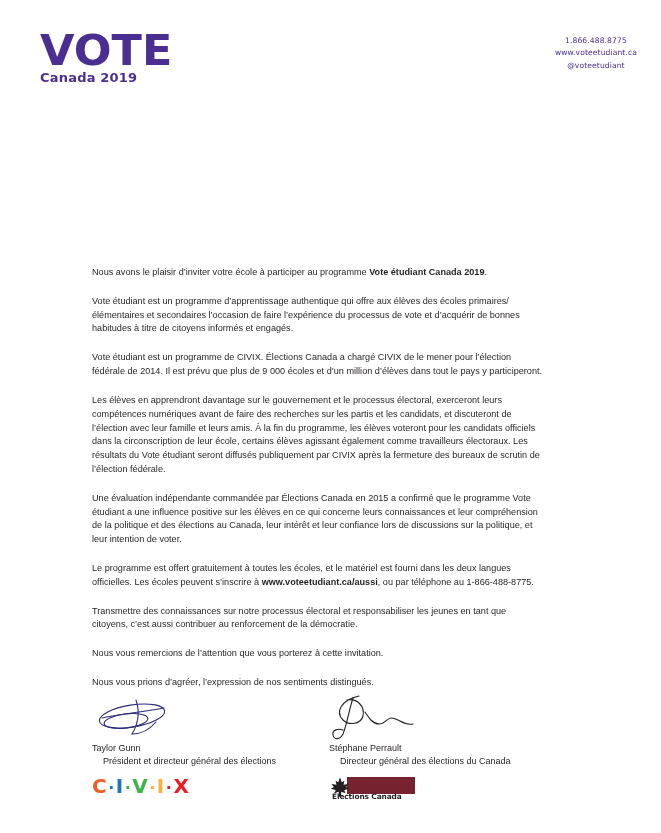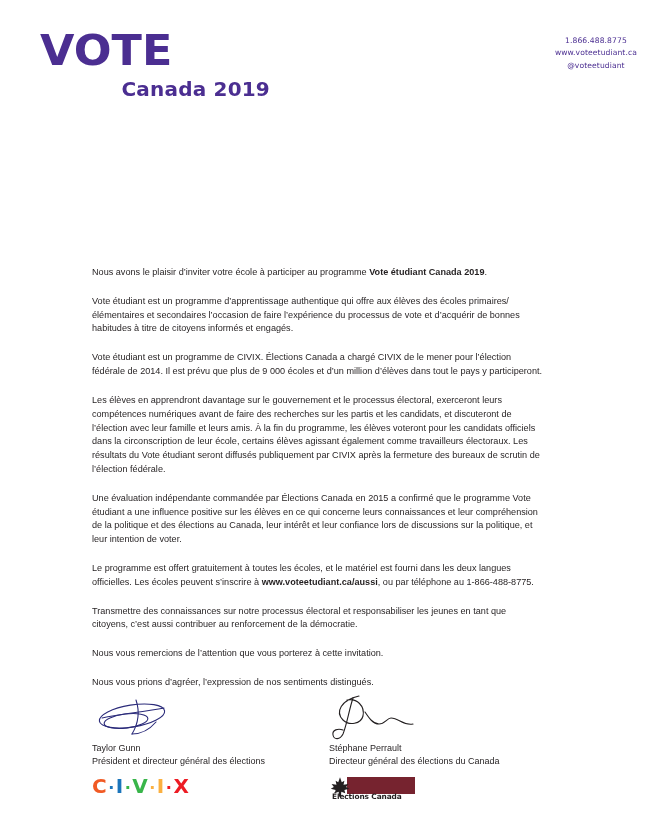--- a/index.html
+++ b/index.html
@@ -67,24 +67,22 @@
   }
   .leaf-icon {
     margin-left: 3px;
     margin-bottom: 5px;
     line-height: 0;
   }
   .logo-sub {
     font-family: "DejaVu Sans", sans-serif;
     font-weight: bold;
     color: #4b2e91;
-    font-size: 20px;
+    font-size: 13px;
     letter-spacing: 0.2px;
-    margin-top: 7px;
-    text-align: right;
   }
 
   .contact {
     position: absolute;
     right: 24px;
     top: 35px;
     text-align: center;
     color: #4b2e91;
     font-family: "DejaVu Sans", sans-serif;
     font-weight: normal;
@@ -130,20 +128,21 @@
   .sig-name {
     font-size: 9px;
     line-height: 1.42;
     color: #231f20;
     margin-top: 0px;
   }
   .sig-title {
     font-size: 9px;
     line-height: 1.42;
     color: #231f20;
+    margin-left: 11px;
   }
 
   
   .civix {
     margin-top: 8px;
     font-family: "DejaVu Sans", sans-serif;
     font-weight: bold;
     font-size: 20px;
     letter-spacing: 0.5px;
     line-height: 1;

